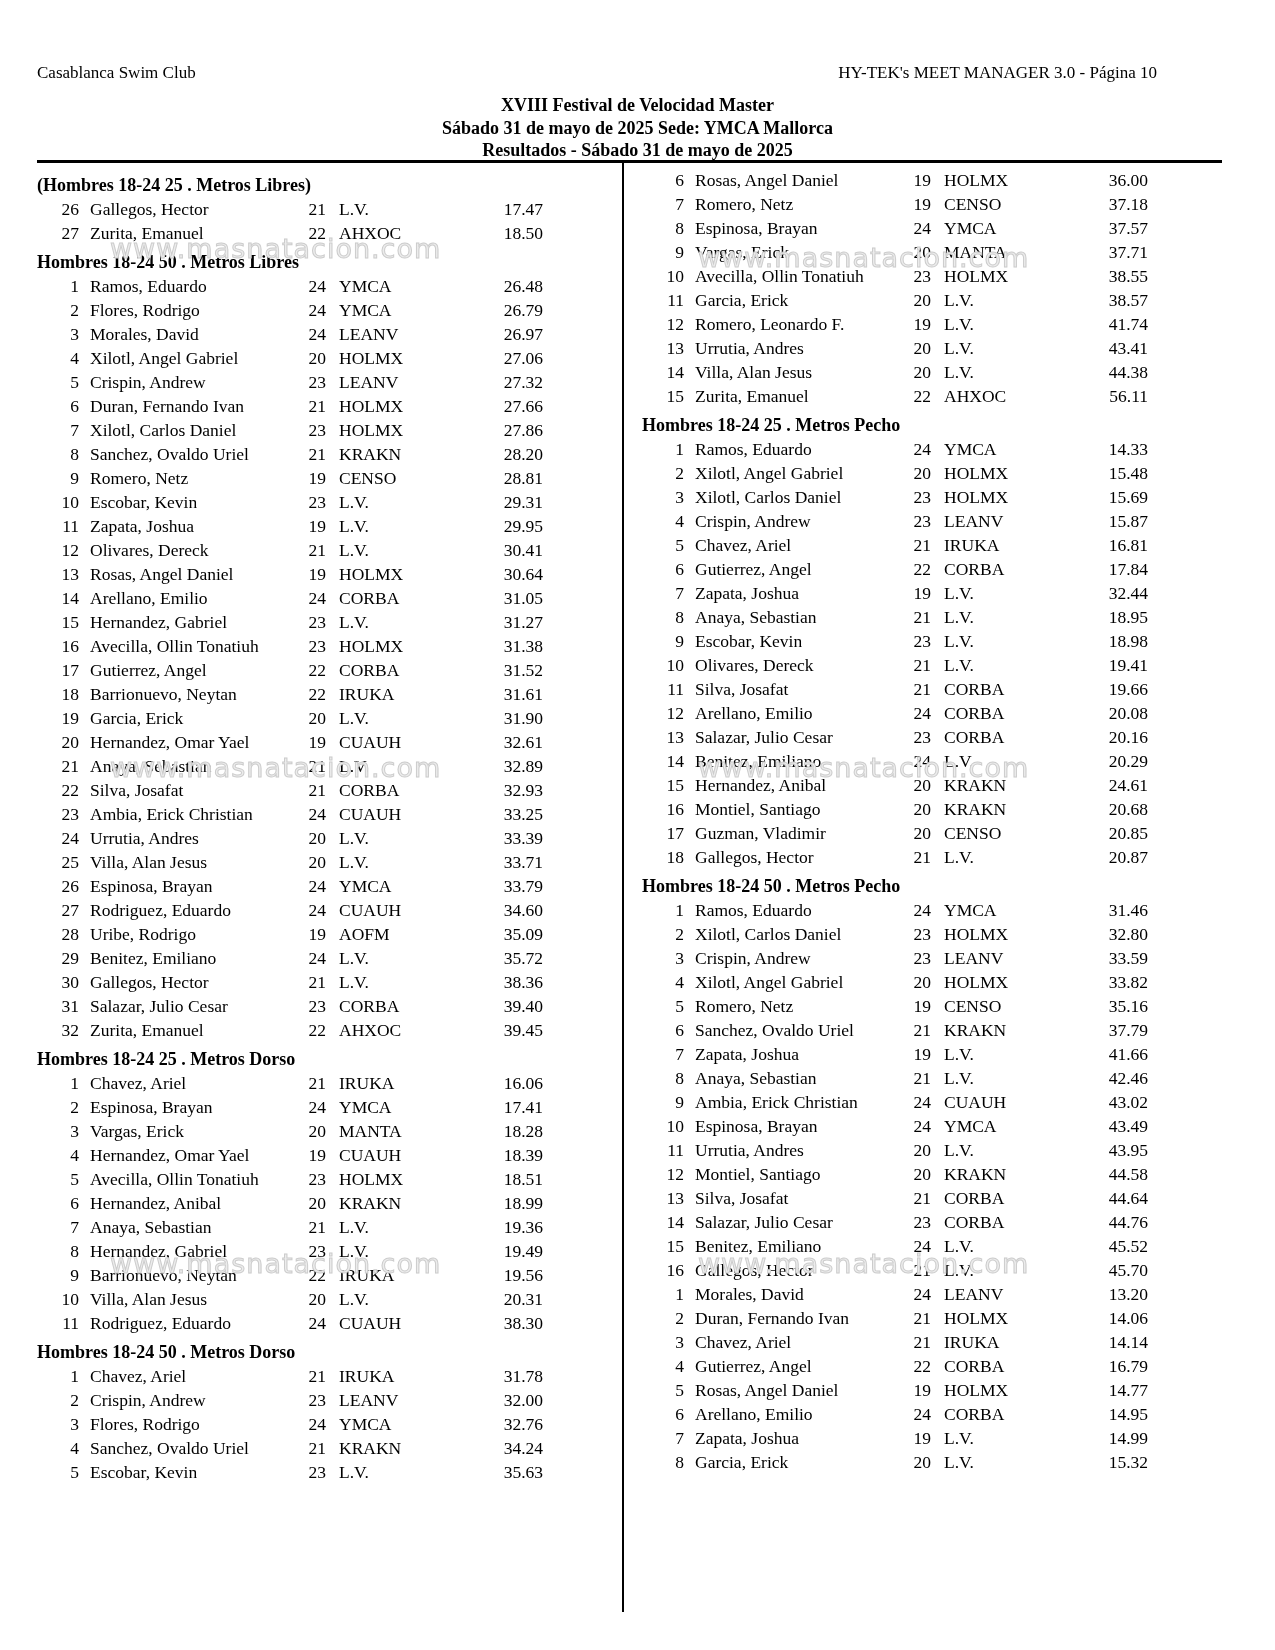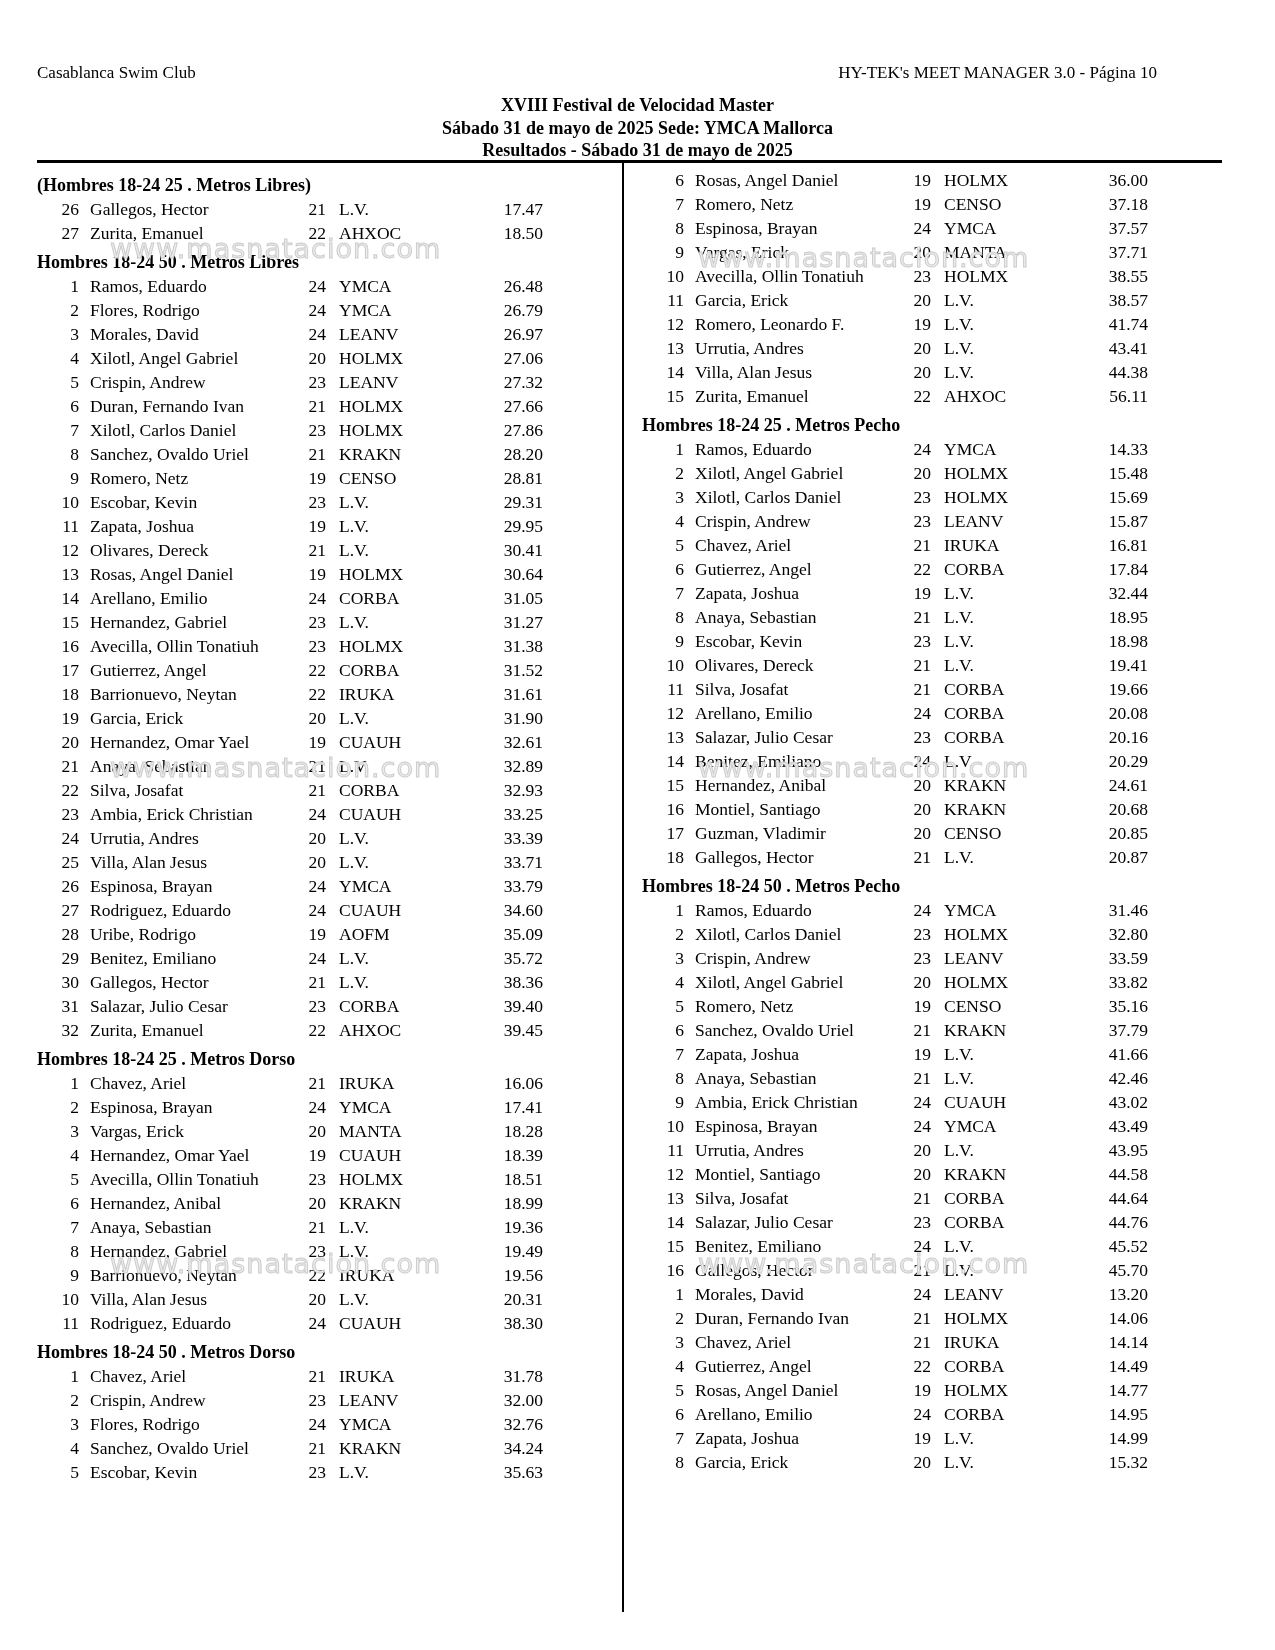--- a/index.html
+++ b/index.html
@@ -774,21 +774,21 @@
           <span class="c-name">Chavez, Ariel</span>
           <span class="c-age">21</span>
           <span class="c-team">IRUKA</span>
           <span class="c-time">14.14</span>
         </div>
         <div class="row">
           <span class="c-place">4</span>
           <span class="c-name">Gutierrez, Angel</span>
           <span class="c-age">22</span>
           <span class="c-team">CORBA</span>
-          <span class="c-time">14.49</span>
+          <span class="c-time">16.79</span>
         </div>
         <div class="row">
           <span class="c-place">5</span>
           <span class="c-name">Rosas, Angel Daniel</span>
           <span class="c-age">19</span>
           <span class="c-team">HOLMX</span>
           <span class="c-time">14.77</span>
         </div>
         <div class="row">
           <span class="c-place">6</span>

